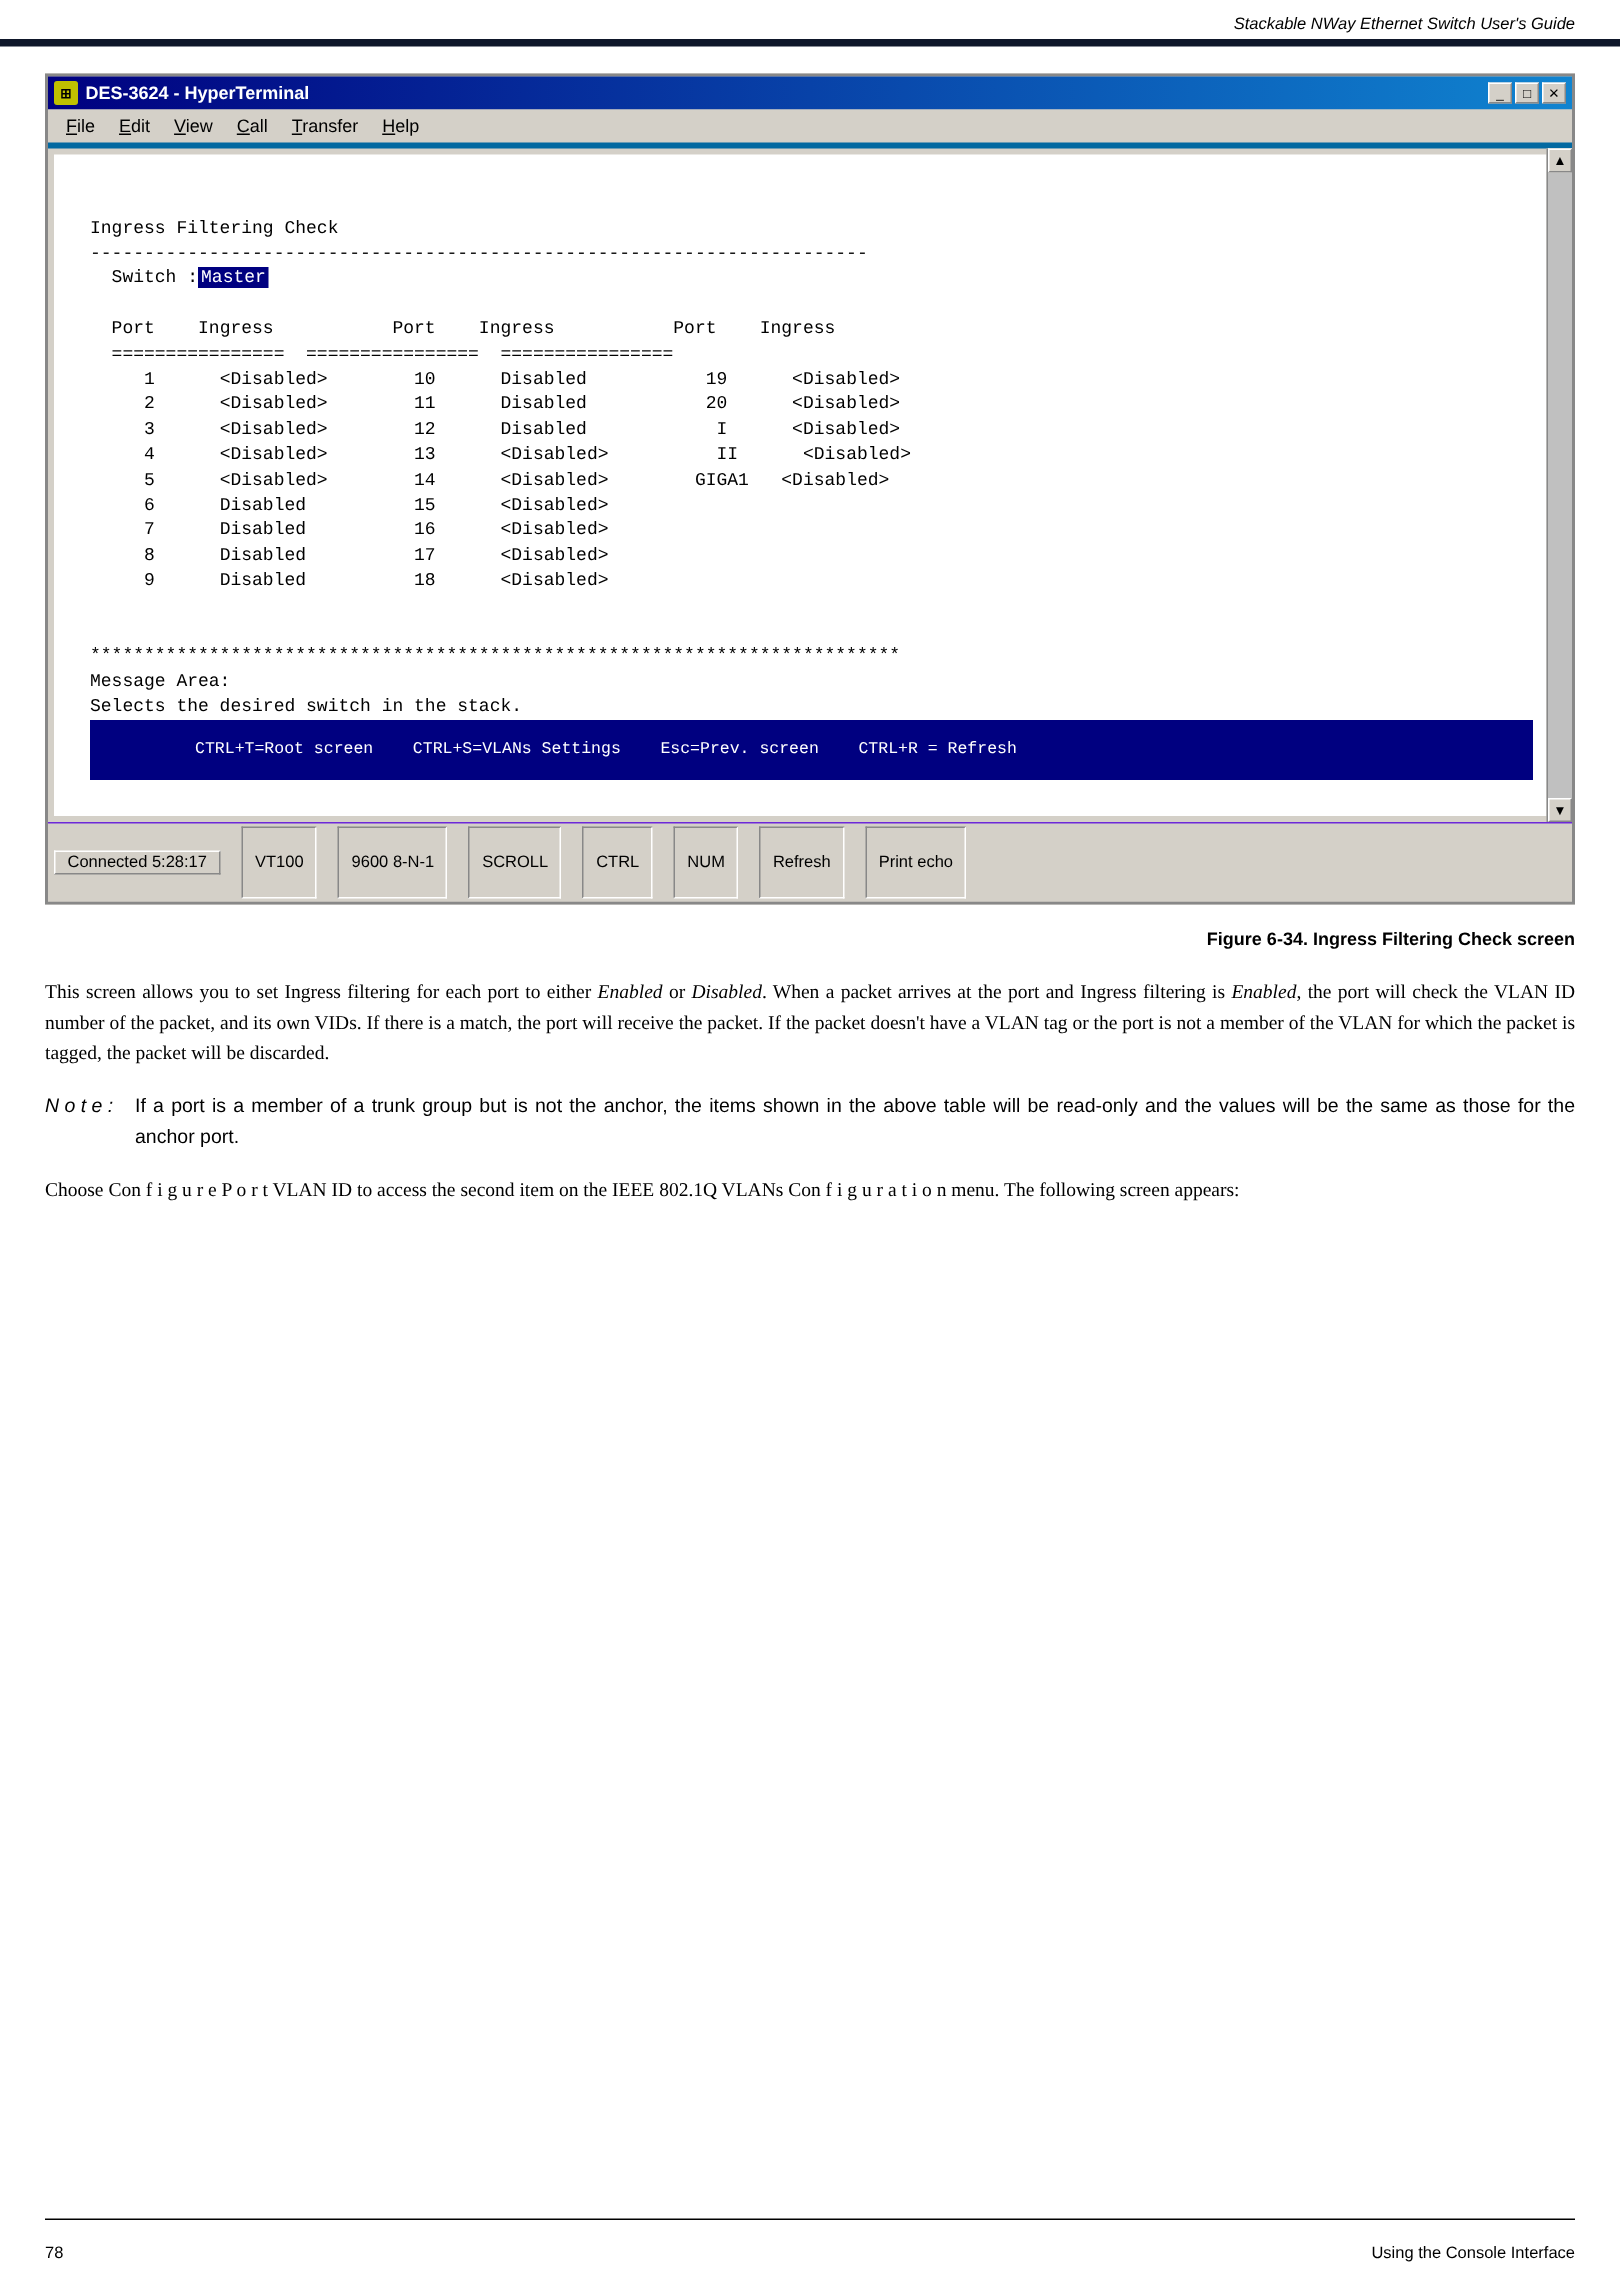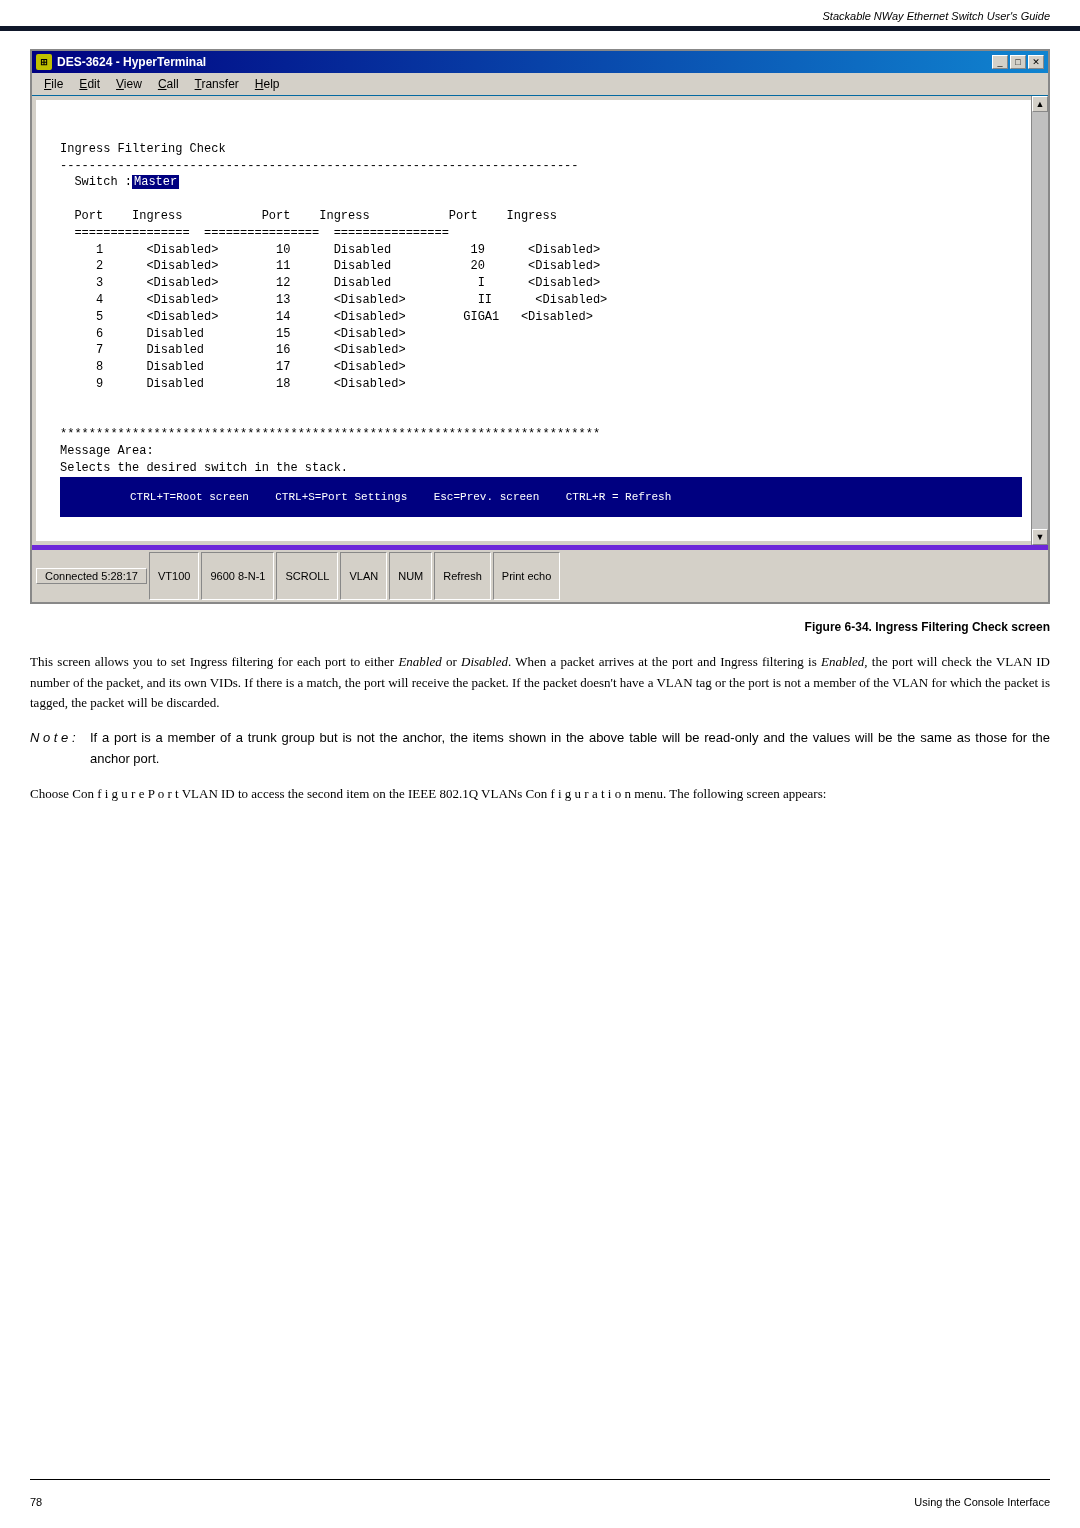--- a/index.html
+++ b/index.html
@@ -85,21 +85,21 @@
       cursor: pointer;
       color: #000;
     }
 
     
     .menu-bar {
       background: #d4d0c8;
       display: flex;
       gap: 0;
       padding: 2px 4px;
-      border-bottom: 1px solid #0369a1;
+      border-bottom: 4px solid #0369a1;
     }
     .menu-item {
       padding: 2px 8px;
       font-size: 12px;
       cursor: pointer;
       text-decoration: none;
       color: #000;
     }
 
     
@@ -119,22 +119,22 @@
       white-space: pre;
       line-height: 1.4;
     }
 
     
     .status-bar {
       background: #d4d0c8;
       display: flex;
       align-items: center;
       padding: 2px 4px;
-      border-top: 5px solid #6d28d9;
-      gap: 0;
+      border-top: 1px solid #6d28d9;
+      gap: 12px;
     }
     .status-segment {
       padding: 1px 8px;
       font-size: 11px;
       border: 1px solid #888;
       border-top-color: #fff;
       border-left-color: #fff;
       background: #d4d0c8;
       margin-right: 2px;
     }
@@ -298,37 +298,37 @@
   <span>   7      Disabled          16      &lt;Disabled&gt;</span>
   <span>   8      Disabled          17      &lt;Disabled&gt;</span>
   <span>   9      Disabled          18      &lt;Disabled&gt;</span>
 
 
 <span>***************************************************************************</span>
 <span>Message Area:</span>
 <span>Selects the desired switch in the stack.</span></div>
 
         <div class="cmd-bar">
-          <span>CTRL+T=Root screen    CTRL+S=Port Settings    Esc=Prev. screen    CTRL+R = Refresh</span>
+          <span>CTRL+T=Root screen    CTRL+S=VLANs Settings    Esc=Prev. screen    CTRL+R = Refresh</span>
         </div>
       </div>
 
       <div class="scrollbar-right">
         <div class="scroll-btn">▲</div>
         <div class="scroll-track"></div>
         <div class="scroll-btn">▼</div>
       </div>
     </div>
 
     <div class="status-bar">
       <span class="status-segment">Connected 5:28:17</span>
       <span class="status-segment-inset">VT100</span>
       <span class="status-segment-inset">9600 8-N-1</span>
       <span class="status-segment-inset">SCROLL</span>
-      <span class="status-segment-inset">VLAN</span>
+      <span class="status-segment-inset">CTRL</span>
       <span class="status-segment-inset">NUM</span>
       <span class="status-segment-inset">Refresh</span>
       <span class="status-segment-inset">Print echo</span>
     </div>
   </div>
 
   <div class="figure-caption">Figure 6-34.  Ingress Filtering Check screen</div>
 
   <p class="body-text">This screen allows you to set Ingress filtering for each port to either <em>Enabled</em> or <em>Disabled</em>. When a packet arrives at the port and Ingress filtering is <em>Enabled</em>, the port will check the VLAN ID number of the packet, and its own VIDs. If there is a match, the port will receive the packet. If the packet doesn't have a VLAN tag or the port is not a member of the VLAN for which the packet is tagged, the packet will be discarded.</p>
 

